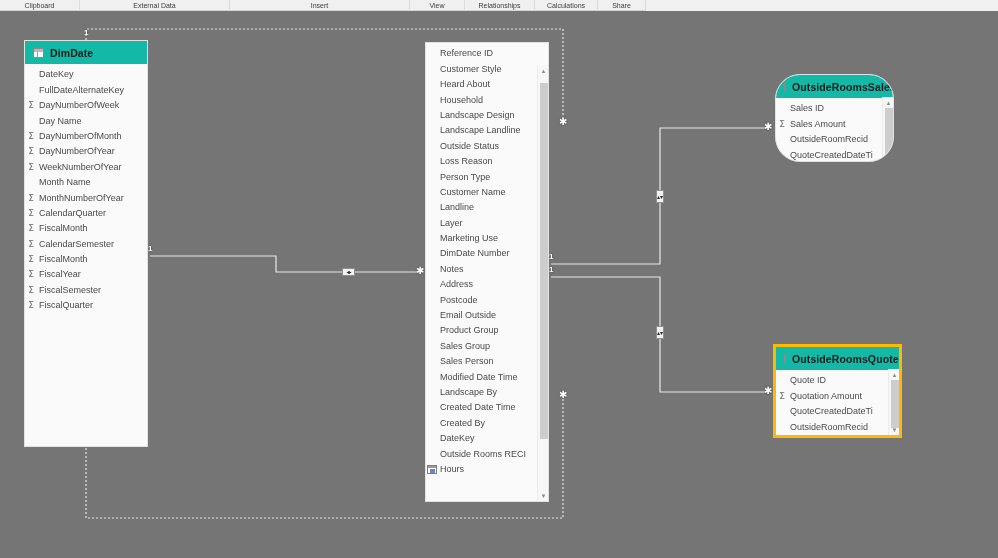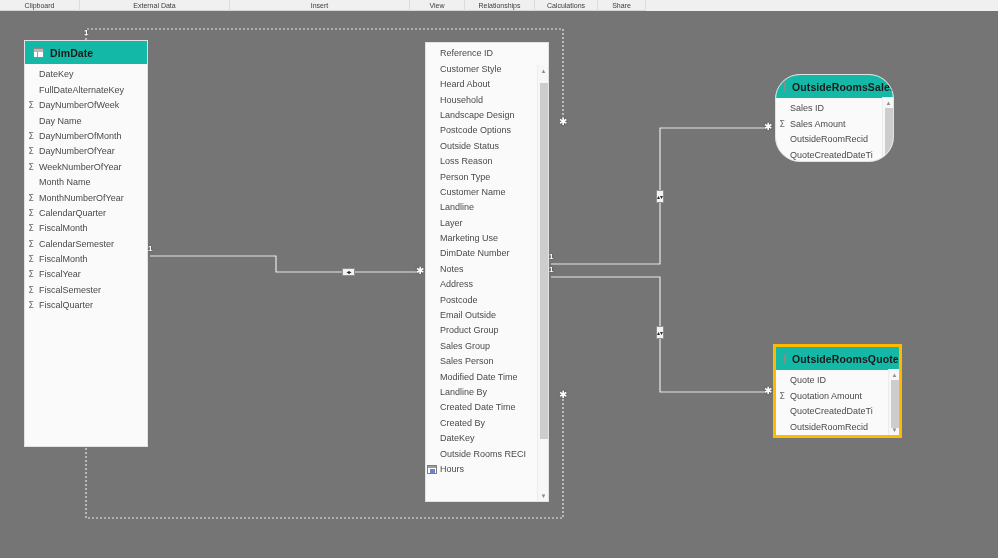--- a/index.html
+++ b/index.html
@@ -356,21 +356,21 @@
             <div class="fld">
               <span class="fld-ic"></span>
               <span class="fld-label">Household</span>
             </div>
             <div class="fld">
               <span class="fld-ic"></span>
               <span class="fld-label">Landscape Design</span>
             </div>
             <div class="fld">
               <span class="fld-ic"></span>
-              <span class="fld-label">Postcode Options</span>
+              <span class="fld-label">Landscape Landline</span>
             </div>
             <div class="fld">
               <span class="fld-ic"></span>
               <span class="fld-label">Outside Status</span>
             </div>
             <div class="fld">
               <span class="fld-ic"></span>
               <span class="fld-label">Loss Reason</span>
             </div>
             <div class="fld">
@@ -424,21 +424,21 @@
             <div class="fld">
               <span class="fld-ic"></span>
               <span class="fld-label">Sales Person</span>
             </div>
             <div class="fld">
               <span class="fld-ic"></span>
               <span class="fld-label">Modified Date Time</span>
             </div>
             <div class="fld">
               <span class="fld-ic"></span>
-              <span class="fld-label">Landline By</span>
+              <span class="fld-label">Landscape By</span>
             </div>
             <div class="fld">
               <span class="fld-ic"></span>
               <span class="fld-label">Created Date Time</span>
             </div>
             <div class="fld">
               <span class="fld-ic"></span>
               <span class="fld-label">Created By</span>
             </div>
             <div class="fld">

